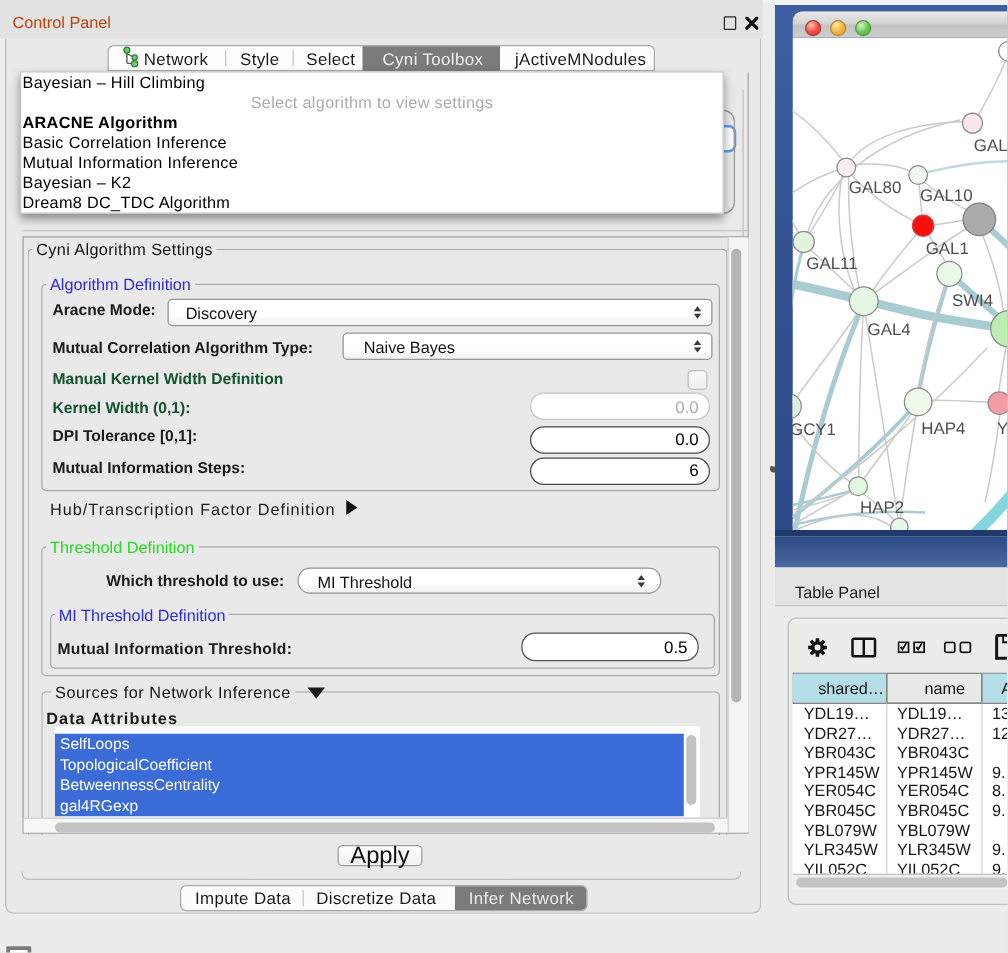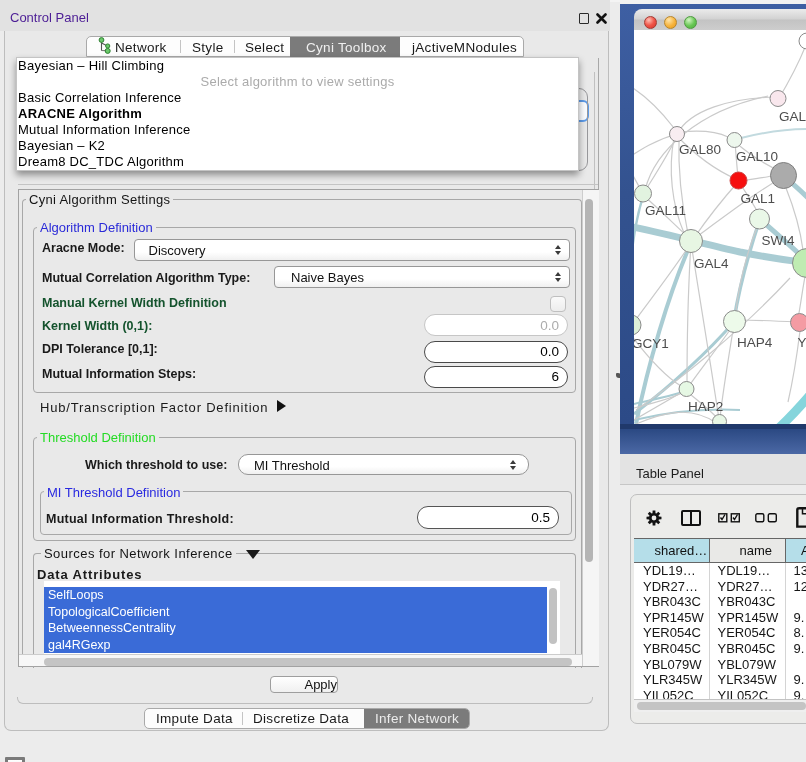--- a/index.html
+++ b/index.html
@@ -22,21 +22,21 @@
 .c1{position:absolute;left:9px;}
 .c2{position:absolute;left:83.5px;}
 .c3{position:absolute;left:159.5px;}
 </style>
 </head>
 <body>
 
 <div class="abs" style="left:0;top:0;width:620px;height:2px;background:#F4F4F4;"></div>
 <div class="abs" style="left:0;top:2;width:610px;height:29px;background:#E2E2E2;"></div>
 <div class="abs" style="left:0;top:2px;width:610px;height:29px;background:#E2E2E2;"></div>
-<div class="abs" style="left:10px;top:10px;font-size:13px;color:#4c1d95;">Control Panel</div>
+<div class="abs" style="left:10px;top:10px;font-size:13px;color:#c2410c;">Control Panel</div>
 <div class="abs" style="left:579px;top:13px;width:8px;height:9px;border:1.6px solid #2a2a2a;border-radius:1px;"></div>
 <svg class="abs" style="left:596px;top:13px;" width="11" height="11" viewBox="0 0 11 11">
  <path d="M1.5 1.5 L9.5 9.5 M9.5 1.5 L1.5 9.5" stroke="#111" stroke-width="2.6" stroke-linecap="round"></path>
 </svg>
 
 <div class="abs" style="left:4px;top:31px;width:605px;height:700px;background:#E9E9E9;
   border:1px solid #BDBDBD;border-top:none;border-radius:0 0 7px 7px;box-sizing:border-box;"></div>
 
 <div class="abs" style="left:86px;top:36px;width:438px;height:21px;background:#FDFDFD;
   border:1px solid #A9A9A9;border-radius:5px 5px 0 0;box-sizing:border-box;"></div>
@@ -62,22 +62,22 @@
   border-radius:6px;background:#FAFCFF;box-sizing:border-box;"></div>
 
 <div class="abs" style="left:28px;top:88px;width:560px;height:83px;border:1.5px solid #97979A;
   border-radius:9px;box-sizing:border-box;"></div>
 
 <div class="abs" style="left:16px;top:57px;width:563px;height:114px;background:#fff;
   border:1px solid #C4C4C4;box-sizing:border-box;box-shadow:0 4px 7px rgba(0,0,0,0.4);
   font-size:13px;letter-spacing:0.25px;line-height:16px;color:#000;">
   <div style="padding-left:1px;">Bayesian – Hill Climbing</div>
   <div style="color:#ABABAB;text-align:center;">Select algorithm to view settings</div>
+  <div style="padding-left:1px;font-weight:bold;">ARACNE Algorithm</div>
   <div style="padding-left:1px;">Basic Correlation Inference</div>
-  <div style="padding-left:1px;font-weight:bold;">ARACNE Algorithm</div>
   <div style="padding-left:1px;">Mutual Information Inference</div>
   <div style="padding-left:1px;">Bayesian – K2</div>
   <div style="padding-left:1px;">Dream8 DC_TDC Algorithm</div>
 </div>
 
 <div class="abs" style="left:18px;top:189px;width:581px;height:478px;border:1px solid #A2A2A2;
   background:#E9E9E9;box-sizing:border-box;"></div>
 
 <div class="abs" style="left:582px;top:190px;width:15.5px;height:476px;background:#F5F5F5;border-left:1px solid #CDCDCD;"></div>
 <div class="abs" style="left:585px;top:199px;width:8px;height:363px;background:#B5B5B5;border-radius:4px;"></div>
@@ -148,22 +148,22 @@
   <div style="height:6px;color:#999;font-size:12.5px;line-height:12px;padding-left:5px;overflow:hidden;">…</div>
   <div style="background:#3A6BD7;color:#fff;font-size:12.5px;line-height:16.5px;padding-left:4px;height:66px;width:498.5px;">
     SelfLoops<br>TopologicalCoefficient<br>BetweennessCentrality<br>gal4RGexp</div>
 </div>
 <div class="abs" style="left:549px;top:588px;width:8px;height:56px;background:#C2C2C2;border-radius:4px;"></div>
 
 <div class="abs" style="left:19px;top:654px;width:563px;height:12px;background:#F7F7F7;border-top:1px solid #CCC;box-sizing:border-box;"></div>
 <div class="abs" style="left:44px;top:658px;width:528px;height:8px;background:#C4C4C4;border-radius:4px;"></div>
 
 <div class="abs" style="left:270px;top:676px;width:68px;height:17px;background:linear-gradient(#FFF,#F0F0F0);
-  border:1px solid #9E9E9E;border-radius:4px;box-sizing:border-box;font-size:13px;color:#111;
-  text-align:right;line-height:15px;">Apply</div>
+  border:1px solid #9E9E9E;border-radius:4px;box-sizing:border-box;font-size:19px;color:#111;
+  text-align:center;line-height:15px;">Apply</div>
 <div class="abs" style="left:17px;top:697px;width:576px;height:7px;border:1px solid #BDBDBD;border-top:none;border-radius:0 0 6px 6px;box-sizing:border-box;"></div>
 
 <div class="abs" style="left:144px;top:708px;width:326px;height:21px;background:#FCFCFC;
   border:1px solid #A9A9A9;border-radius:5px;box-sizing:border-box;"></div>
 <div class="abs" style="left:364px;top:709px;width:105px;height:19px;background:#7B7B7B;border-radius:0 4px 4px 0;"></div>
 <div class="abs" style="left:156px;top:711px;font-size:13.5px;letter-spacing:0.3px;color:#1a1a1a;">Impute Data</div>
 <div class="abs" style="left:242px;top:712px;width:1px;height:13px;background:#C4C4C4;"></div>
 <div class="abs" style="left:253px;top:711px;font-size:13.5px;letter-spacing:0.3px;color:#1a1a1a;">Discretize Data</div>
 <div class="abs" style="left:375px;top:711px;font-size:13.5px;letter-spacing:0.3px;color:#ECECEC;">Infer Network</div>
 

